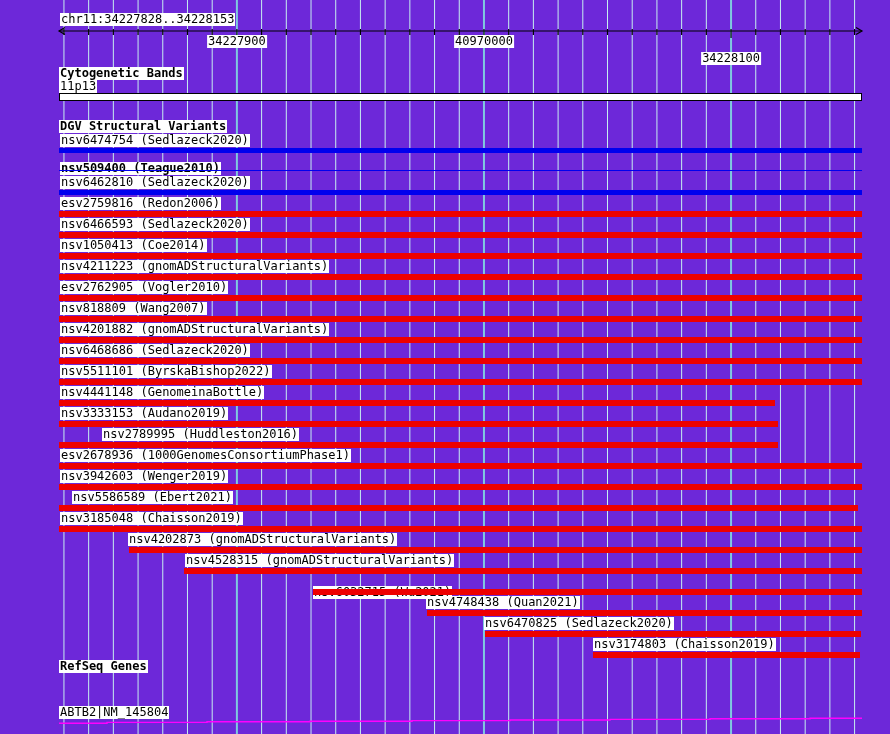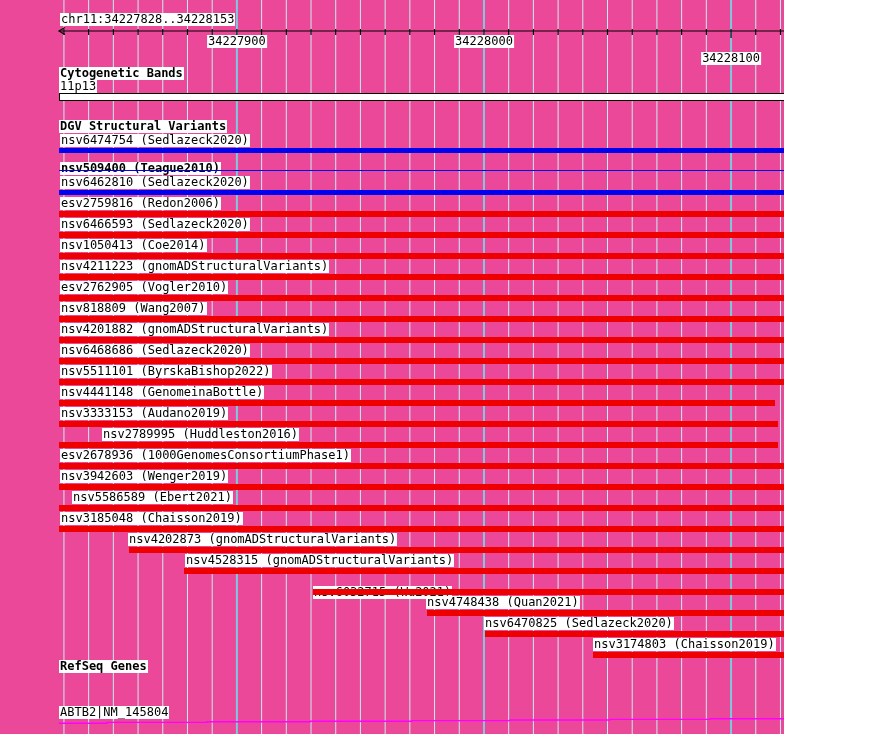--- a/index.html
+++ b/index.html
@@ -1,17 +1,17 @@
 <!DOCTYPE html>
 <html><head>
 <meta charset="utf-8">
 <style>
   html,body{margin:0;padding:0;background:#fff;}
   #screen{
-    position:relative;width:784px;height:734px;background:#ec4899;overflow:hidden;
+    position:relative;width:890px;height:734px;background:#6d28d9;overflow:hidden;
     font-family:"DejaVu Sans Mono","Liberation Mono",monospace;color:#000;
   }
   #grid-svg,#overlay-svg{position:absolute;left:0;top:0;width:890px;height:734px;}
   .lbl{
     position:absolute;font-size:12px;line-height:13px;white-space:pre;
     background:#ffffff;padding:0 1px;color:#000;
   }
   .bold{font-weight:bold;}
   .ticklbl{
     position:absolute;font-size:12px;line-height:13px;white-space:pre;
@@ -164,16 +164,16 @@
       <div class="bar" style="left: 485px; width: 376px; top: 630.5px; height: 6px; background: rgb(238, 0, 0);"></div>
       <div class="lbl" style="left: 593px; top: 638px;">nsv3174803 (Chaisson2019)</div>
       <div class="bar" style="left: 593px; width: 267px; top: 651.5px; height: 6px; background: rgb(238, 0, 0);"></div>
     </div>
 
   <div class="lbl bold" style="left:59px;top:660px;">RefSeq Genes</div>
   <div class="lbl" style="left:59px;top:706px;">ABTB2|NM_145804</div>
 
   <div id="tick-labels">
       <div class="ticklbl" style="left: 236.895px; top: 35px;">34227900</div>
-      <div class="ticklbl" style="left: 483.972px; top: 35px;">34228000</div>
+      <div class="ticklbl" style="left: 483.972px; top: 35px;">40970000</div>
       <div class="ticklbl" style="left: 731.049px; top: 35px; margin-top: 17px;">34228100</div>
     </div>
 </div>
 
 </body></html>

